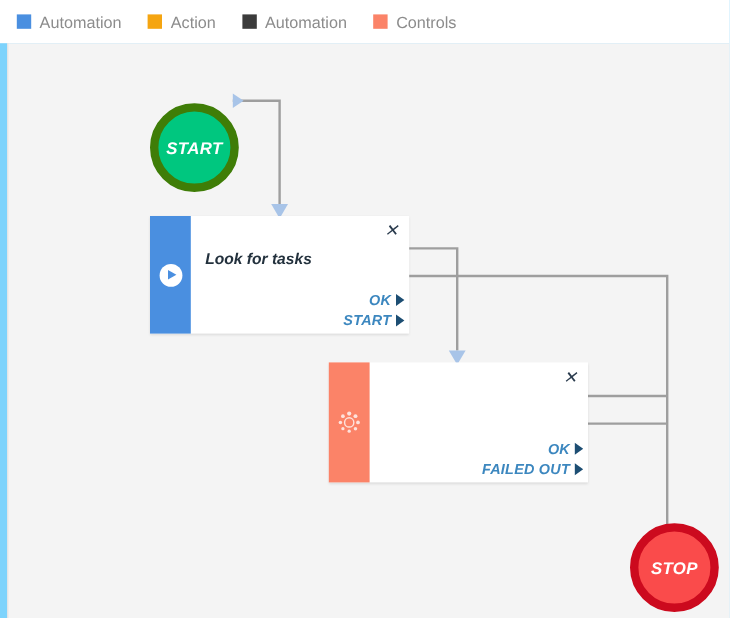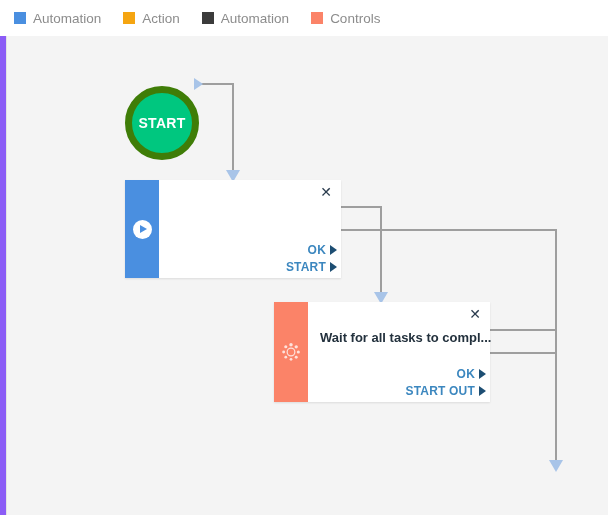--- a/index.html
+++ b/index.html
@@ -10,21 +10,21 @@
   body {
     width: 608px;
     height: 515px;
     font-family: "Liberation Sans", sans-serif;
     overflow: hidden;
   }
   #app {
     position: relative;
     width: 608px;
     height: 515px;
-    background: #8b5cf6;
+    background: #7dd3fc;
   }
 
   
   #legend {
     position: absolute;
     left: 0; top: 0;
     width: 608px;
     height: 36px;
     background: #ffffff;
     display: flex;
@@ -52,20 +52,21 @@
 
   
   #canvas {
     position: absolute;
     left: 6px; top: 36px;
     width: 602px;
     height: 479px;
     background: #f4f4f4;
     border-left: 1px solid #e3e3e3;
     overflow: hidden;
+    font-style: italic;
   }
   #edges {
     position: absolute;
     left: 0; top: 0;
     width: 602px;
     height: 479px;
   }
 
   
   .terminal {
@@ -240,29 +241,33 @@
         <polygon points="367,256 381,256 374,268"></polygon>
         <polygon points="542,424 556,424 549,436"></polygon>
         <polygon points="187,42 187,54 196,48" transform="rotate(0)"></polygon>
       </g>
     </svg>
 
     <div class="terminal" id="node-start">
       <span class="terminal-label">START</span>
     </div>
 
+    <div class="terminal" id="node-stop">
+      <span class="terminal-label">STOP</span>
+    </div>
 
     <div class="card" id="card-look">
       <div class="card-bar bar-automation">
         <span class="icon-play-circle">
             <i></i>
           </span>
       </div>
       <div class="card-body">
         <div class="card-close">✕</div>
+        <div class="card-title">Look for tasks</div>
         <div class="outlets">
           <div class="outlet">
             <span class="outlet-label">OK</span>
             <span class="outlet-arrow"></span>
           </div>
           <div class="outlet">
             <span class="outlet-label">START</span>
             <span class="outlet-arrow"></span>
           </div>
         </div>
@@ -280,28 +285,27 @@
             <circle cx="12" cy="20" r="1.5"></circle>
             <circle cx="6.3" cy="17.7" r="1.5"></circle>
             <circle cx="4" cy="12" r="1.6"></circle>
             <circle cx="6.3" cy="6.3" r="1.7"></circle>
           </g>
           <circle cx="12" cy="12" r="4.2" fill="none" stroke="#ffffff" stroke-width="1.3" opacity="0.9"></circle>
         </svg>
       </div>
       <div class="card-body">
         <div class="card-close">✕</div>
-        <div class="card-title">Wait for all tasks to compl...</div>
         <div class="outlets">
           <div class="outlet">
             <span class="outlet-label">OK</span>
             <span class="outlet-arrow"></span>
           </div>
           <div class="outlet">
-            <span class="outlet-label">START OUT</span>
+            <span class="outlet-label">FAILED OUT</span>
             <span class="outlet-arrow"></span>
           </div>
         </div>
       </div>
     </div>
 
   </div>
 </div>
 
 </body></html>

